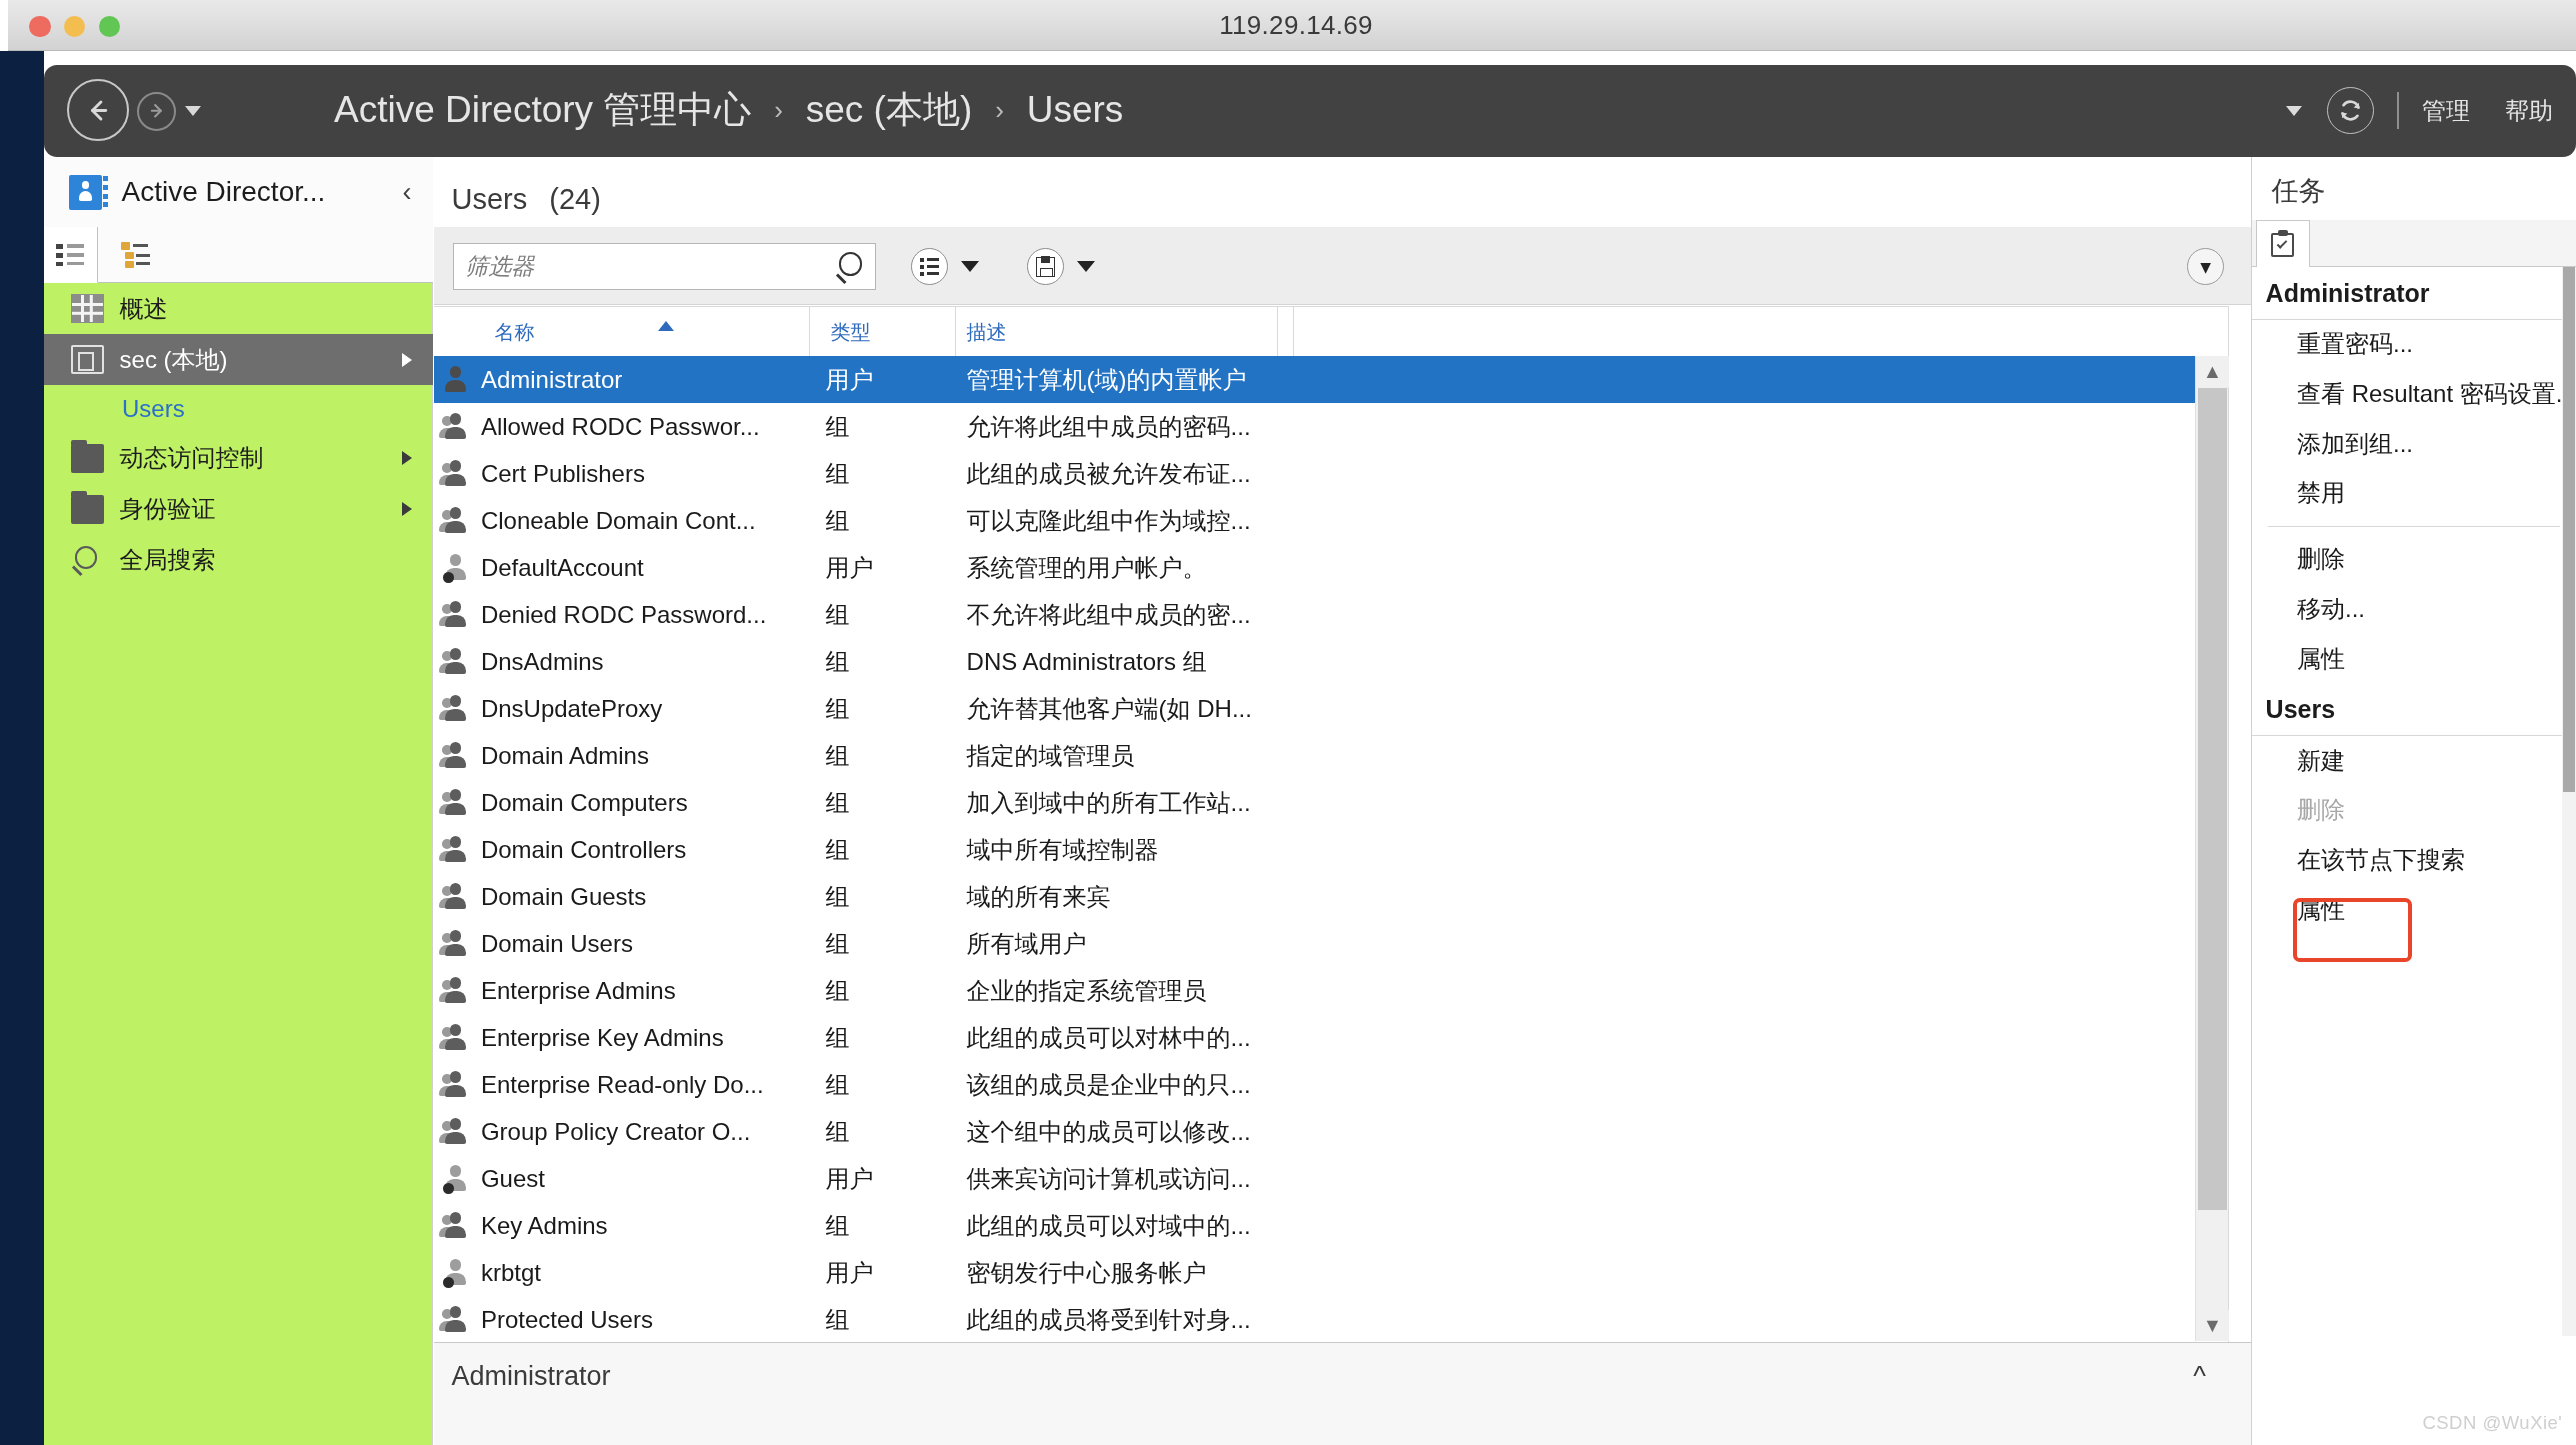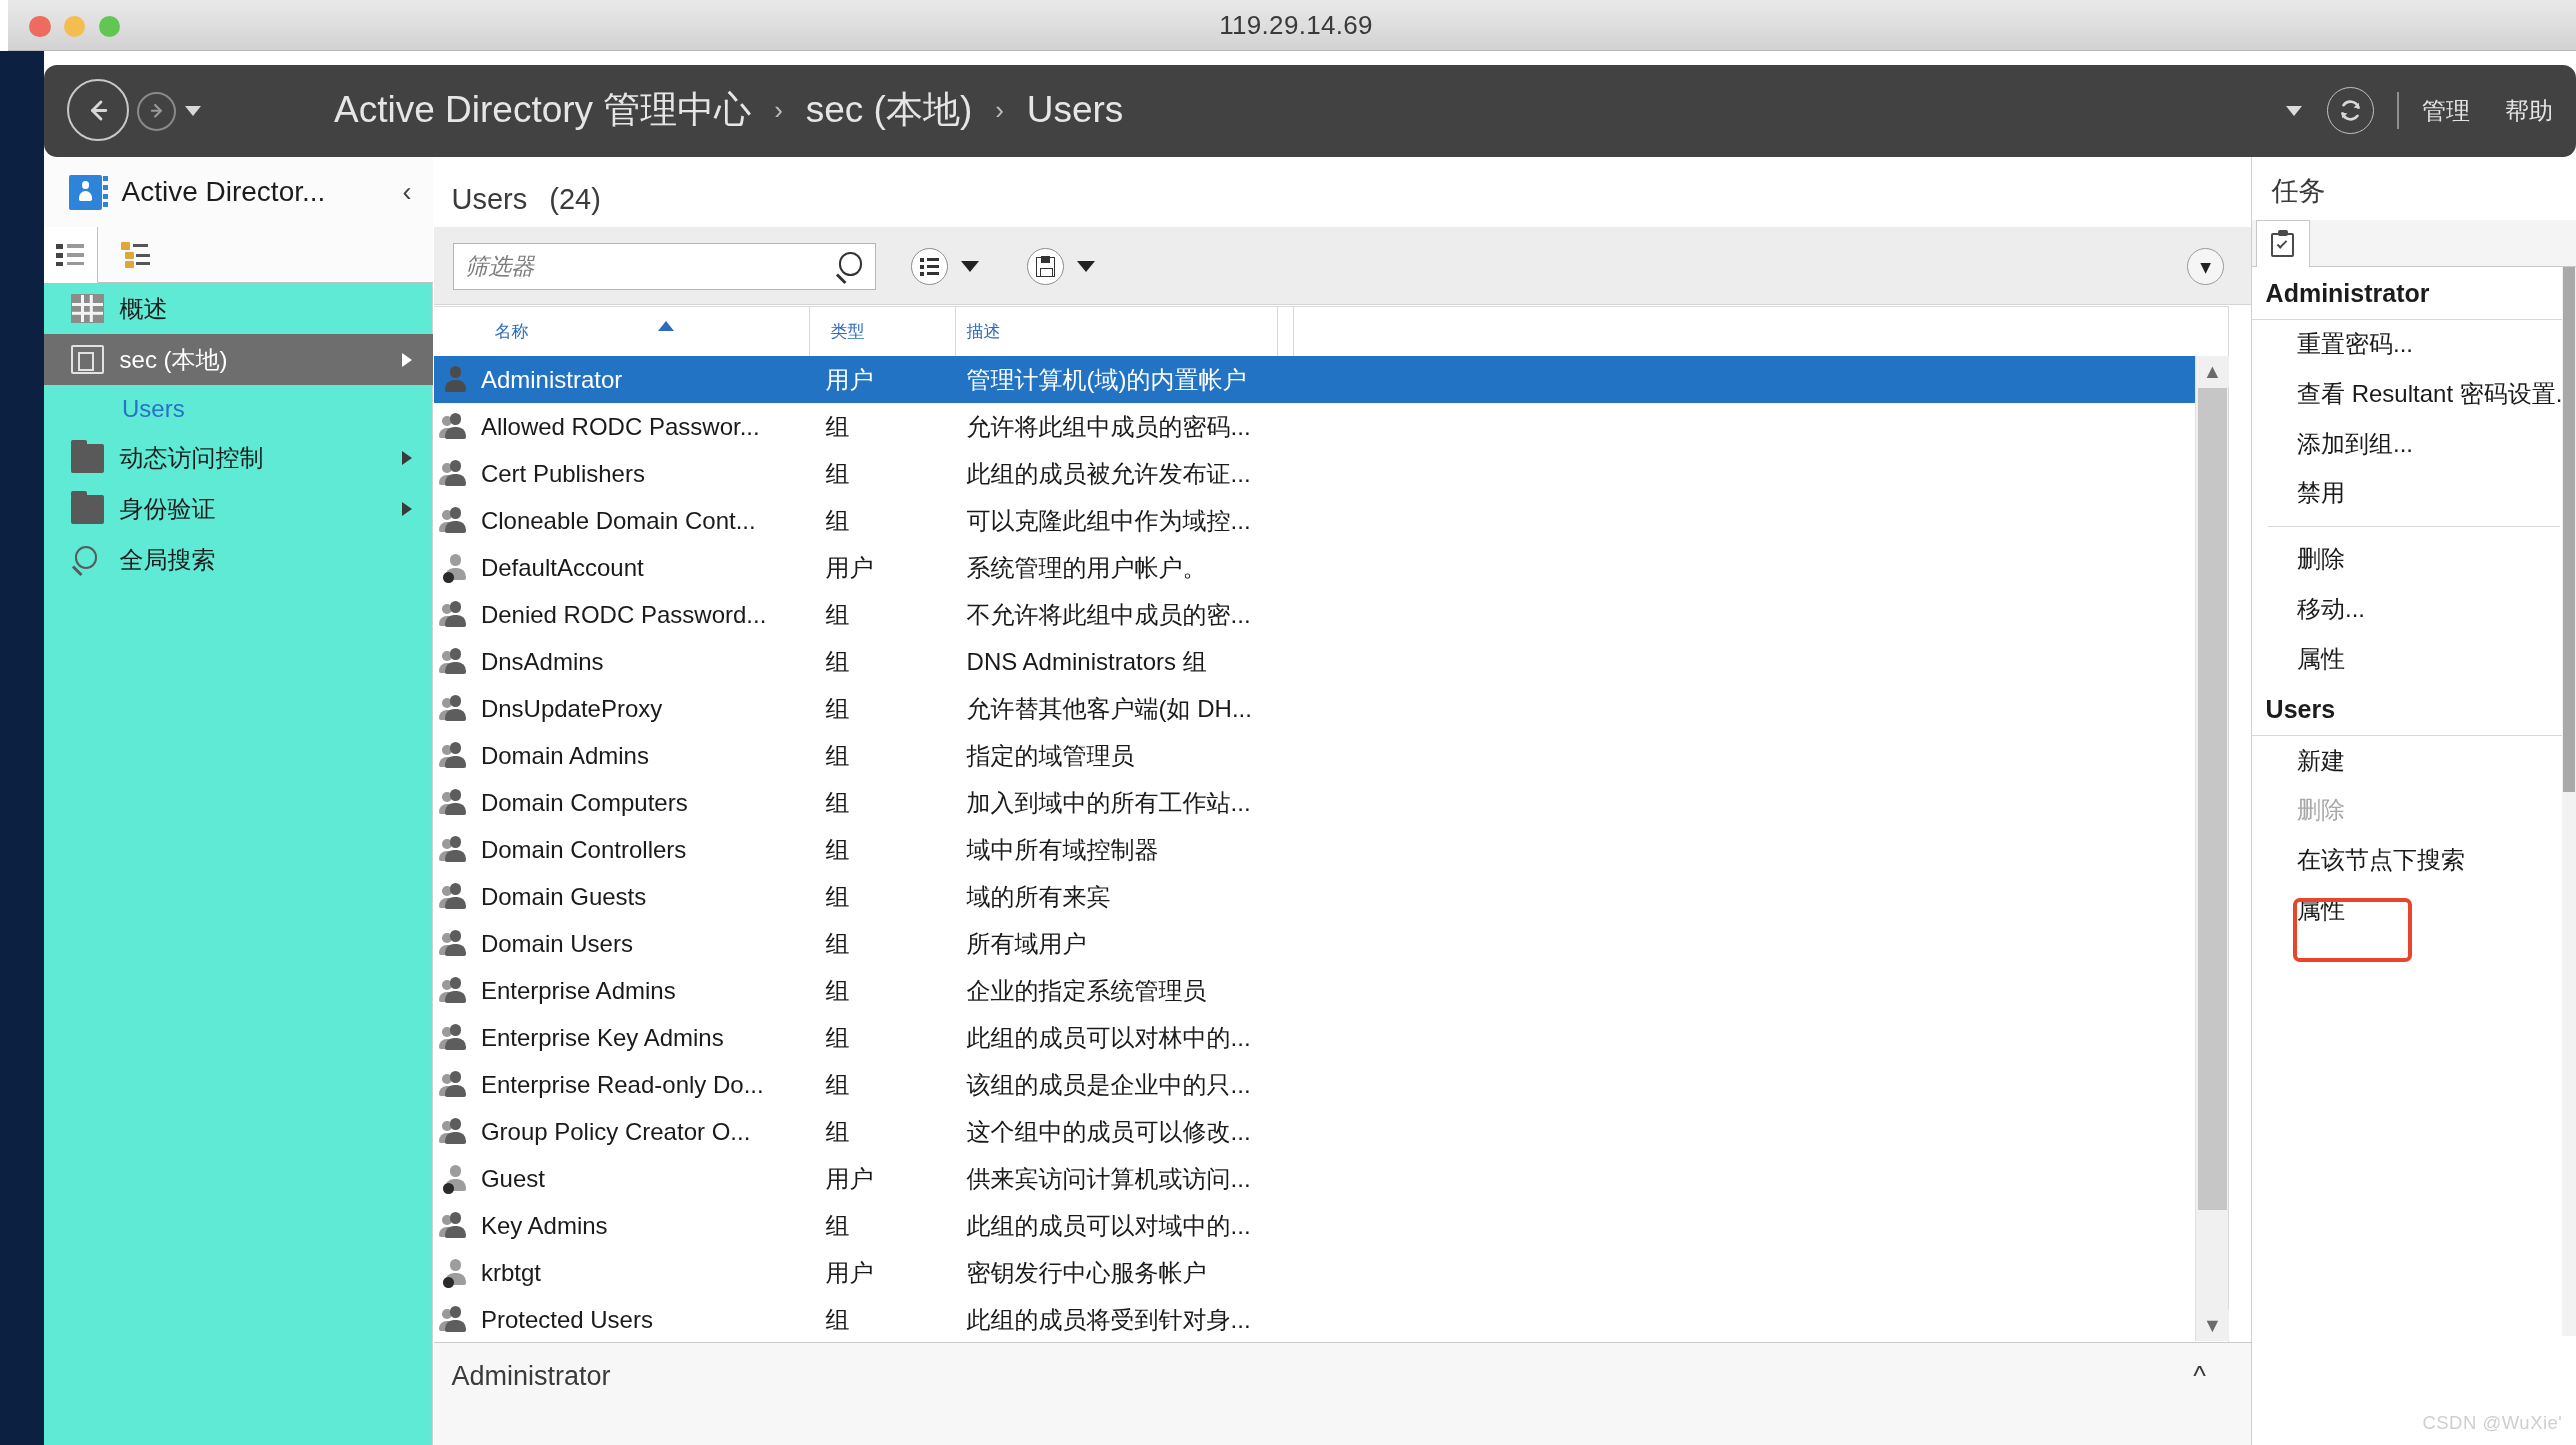--- a/index.html
+++ b/index.html
@@ -86,21 +86,21 @@
   }
   #nav-divider { width: 1.9px; height: 37px; background: #8f8f8f; margin-right: 23px; }
   .nav-link {
     font-size: 24px; color: #e4e4e4; margin-right: 35px; white-space: nowrap;
   }
   .nav-link:last-child { margin-right: 23px; }
 
   
   #sidebar {
     position: absolute; left: 0; top: 106px; width: 389px; height: 1289px;
-    background: #5eead4; border-right: 1px solid #d0d0d0;
+    background: #bef264; border-right: 1px solid #d0d0d0;
   }
   #sidebar-head {
     position: absolute; left: 0; top: 0; width: 389px; height: 70px;
     background: #fbfbfb; display: flex; align-items: center;
   }
   #ad-icon {
     margin-left: 25px; width: 33px; height: 35px; background: #2d84d8;
     position: relative; border-radius: 1.9px;
     display: flex; align-items: center; justify-content: center;
   }
@@ -286,21 +286,21 @@
   }
 
   
   #table-head {
     position: absolute; left: 0; top: 149px; width: 1817px; height: 51px;
     background: #ffffff; border-bottom: 1px solid #c9c9c9;
     border-top: 1px solid #d9d9d9;
   }
   .th {
     position: absolute; top: 0; height: 50px; line-height: 50px;
-    font-size: 17px; color: #2e6bbd; padding-left: 15.6px;
+    font-size: 20px; color: #2e6bbd; padding-left: 15.6px;
     border-right: 1px solid #d9d9d9; white-space: nowrap;
   }
   #th-name { left: 45px;  width: 331px; }
   #th-type { left: 381px; width: 141px; }
   #th-desc { left: 517px; width: 327px; }
   #th-blank{ left: 843px; width: 9.7px; border-right: 1px solid #d9d9d9; }
   #sort-arrow {
     position: absolute; left: 224px; top: 13.6px;
     width: 0; height: 0; border-left: 8.8px solid transparent;
     border-right: 8.8px solid transparent; border-bottom: 10.7px solid #2e6bbd;

